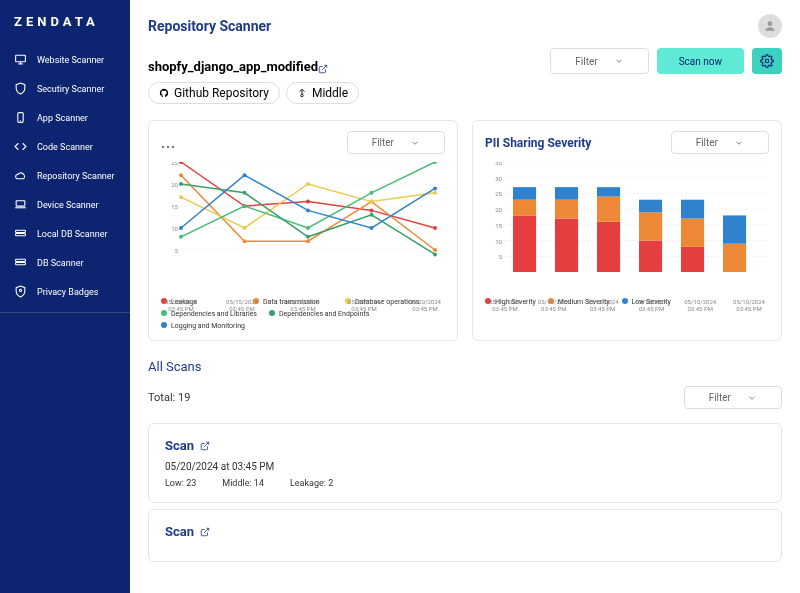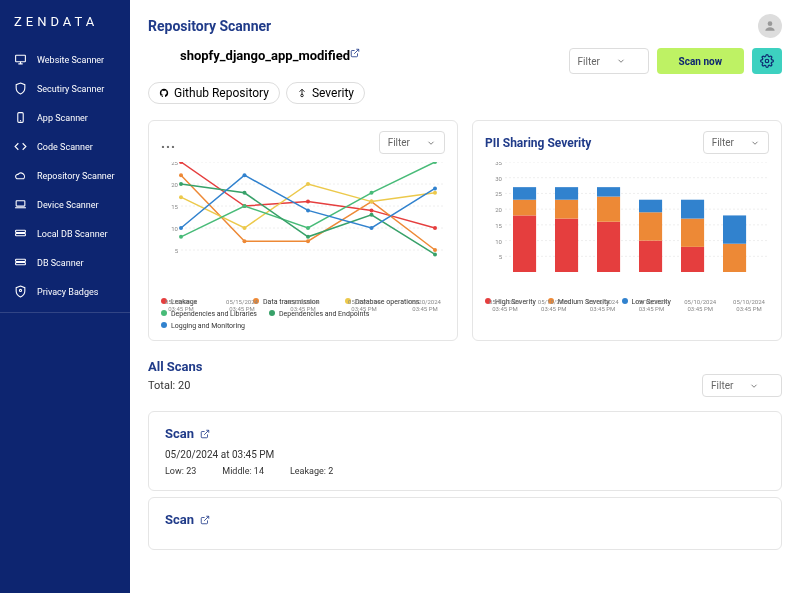--- a/index.html
+++ b/index.html
@@ -1,52 +1,52 @@
 <!DOCTYPE html>
 <html><head>
 <meta charset="utf-8">
 <style>
 * { margin: 0; padding: 0; box-sizing: border-box; font-family: -apple-system, BlinkMacSystemFont, "Segoe UI", Roboto, sans-serif; }
 body { display: flex; background: #fff; width: 800px; height: 593px; overflow: hidden; }
 .sidebar { width: 130px; background: #0d2570; color: #fff; display: flex; flex-direction: column; padding-top: 14px; }
-.logo { font-size: 13px; letter-spacing: 4px; font-weight: 400; padding: 0 14px 16px; }
+.logo { font-size: 13px; letter-spacing: 4px; font-weight: 700; padding: 0 14px 16px; }
 .nav-item { display: flex; align-items: center; gap: 10px; padding: 8px 14px; font-size: 9px; cursor: pointer; text-align: right; }
 .nav-item svg { width: 13px; height: 13px; flex-shrink: 0; }
 .nav-divider { height: 1px; background: rgba(255,255,255,0.15); margin: 6px 0; }
 .nav-spacer { flex: 1; }
 .main { flex: 1; padding: 14px 18px; overflow-y: auto; }
 .top-row { display: flex; justify-content: space-between; align-items: center; margin-bottom: 10px; }
 .page-title { font-size: 14px; font-weight: 700; color: #203b89; }
 .avatar { width: 24px; height: 24px; border-radius: 50%; background: #ddd; display: flex; align-items: center; justify-content: center; }
 .avatar svg { width: 14px; height: 14px; fill: #999; }
-.repo-row { display: flex; align-items: flex-start; margin-bottom: 8px; margin-left: 32px; }
+.repo-row { display: flex; align-items: flex-end; margin-bottom: 8px; }
 .repo-name { font-size: 13px; font-weight: 700; color: #000; }
 .ext-link-icon { width: 10px; height: 10px; color: #203b89; }
 .repo-actions { margin-left: auto; display: flex; gap: 8px; }
-.select-box { border: 1px solid #ddd; border-radius: 4px; padding: 5px 8px; font-size: 10px; color: #666; display: flex; align-items: center; gap: 16px; min-width: 80px; cursor: pointer; }
+.select-box { border: 1px solid #ddd; border-radius: 4px; padding: 5px 24px; font-size: 10px; color: #666; display: flex; align-items: center; gap: 16px; min-width: 80px; cursor: pointer; }
 .select-box.sm { min-width: 60px; }
 .chev { width: 10px; height: 10px; }
-.btn-scan { background: #bef264; color: #0d2570; border: none; border-radius: 4px; padding: 6px 22px; font-size: 10px; font-weight: 700; cursor: pointer; }
+.btn-scan { background: #5eead4; color: #0d2570; border: none; border-radius: 4px; padding: 6px 22px; font-size: 10px; font-weight: 400; cursor: pointer; }
 .btn-gear { background: #3dd1c0; border: none; border-radius: 4px; padding: 6px 8px; cursor: pointer; display: flex; align-items: center; justify-content: center; }
 .btn-gear svg { width: 14px; height: 14px; color: #0d2570; }
 .chip-row { display: flex; gap: 6px; margin-bottom: 16px; }
 .chip { border: 1px solid #ddd; border-radius: 14px; padding: 3px 10px; font-size: 12px; display: flex; align-items: center; gap: 5px; }
 .charts-row { display: flex; gap: 14px; margin-bottom: 18px; }
 .card { border: 1px solid #e5e5e5; border-radius: 6px; padding: 10px 12px; flex: 1; }
 .card-head { display: flex; justify-content: space-between; align-items: center; margin-bottom: 8px; }
 .card-title { font-size: 12px; font-weight: 700; color: #203b89; }
 .dots { font-size: 14px; color: #666; font-weight: 700; letter-spacing: 1px; }
 .chart-area { height: 130px; position: relative; }
 .legend { display: flex; flex-wrap: wrap; gap: 4px 12px; margin-top: 6px; }
 .legend-item { display: flex; align-items: flex-start; gap: 4px; font-size: 7px; color: #333; min-width: 80px; }
 .legend-item.sm { min-width: auto; }
 .legend-dot { width: 6px; height: 6px; border-radius: 50%; }
 .x-labels { display: flex; justify-content: space-between; font-size: 6px; color: #888; margin-top: 2px; padding: 0 4px; }
 .x-labels .xl { text-align: center; line-height: 1.2; }
-.section-title { font-size: 13px; font-weight: 700; color: #203b89; }
+.section-title { font-size: 13px; font-weight: 400; color: #203b89; margin-bottom: 12px; }
 .total-row { display: flex; justify-content: space-between; align-items: center; margin-bottom: 14px; }
 .total-text { font-size: 11px; color: #333; }
 .scan-card { border: 1px solid #e5e5e5; border-radius: 6px; padding: 14px 16px; margin-bottom: 6px; }
 .scan-title-row { display: flex; align-items: center; gap: 6px; margin-bottom: 8px; }
 .scan-title { font-size: 13px; font-weight: 700; color: #203b89; }
 .scan-date { font-size: 10px; color: #333; margin-bottom: 6px; }
 .scan-stats { display: flex; gap: 26px; font-size: 9px; color: #333; }
 svg.line-chart, svg.bar-chart { width: 100%; height: 100%; }
 </style>
 </head>
@@ -158,21 +158,21 @@
         <svg width="10" height="10" viewBox="0 0 24 24" fill="currentColor">
           <path d="M12 2C6.48 2 2 6.48 2 12c0 4.42 2.87 8.17 6.84 9.5.5.09.66-.22.66-.48v-1.7c-2.78.6-3.37-1.34-3.37-1.34-.45-1.16-1.11-1.47-1.11-1.47-.91-.62.07-.6.07-.6 1 .07 1.53 1.03 1.53 1.03.89 1.52 2.34 1.08 2.91.83.09-.65.35-1.09.63-1.34-2.22-.25-4.55-1.11-4.55-4.92 0-1.09.39-1.98 1.03-2.68-.1-.25-.45-1.27.1-2.64 0 0 .84-.27 2.75 1.02A9.56 9.56 0 0 1 12 6.8c.85 0 1.7.11 2.5.34 1.91-1.29 2.75-1.02 2.75-1.02.55 1.37.2 2.39.1 2.64.64.7 1.03 1.59 1.03 2.68 0 3.82-2.34 4.66-4.57 4.91.36.31.68.92.68 1.85v2.74c0 .27.16.58.67.48A10 10 0 0 0 22 12c0-5.52-4.48-10-10-10z"></path>
         </svg>
         <span>Github Repository</span>
       </div>
       <div class="chip">
         <svg width="10" height="10" viewBox="0 0 24 24" fill="none" stroke="currentColor" stroke-width="2">
           <path d="M12 3v12M6 9l6-6 6 6"></path>
           <circle cx="12" cy="18" r="3"></circle>
         </svg>
-        <span>Severity</span>
+        <span>Middle</span>
       </div>
     </div>
 
   <div class="charts-row">
     <div class="card">
       <div class="card-head">
         <div class="dots">...</div>
         <div class="select-box sm">
           <span>Filter</span>
           <svg class="chev" viewBox="0 0 24 24" fill="none" stroke="currentColor" stroke-width="2">
@@ -325,21 +325,21 @@
           <div class="legend-item sm">
             <div class="legend-dot" style="background:#3182ce"></div>
             <span>Low Severity</span>
           </div>
         </div>
     </div>
   </div>
 
   <div class="section-title">All Scans</div>
   <div class="total-row">
-    <div class="total-text">Total: 20</div>
+    <div class="total-text">Total: 19</div>
     <div class="select-box">
       <span>Filter</span>
       <svg class="chev" viewBox="0 0 24 24" fill="none" stroke="currentColor" stroke-width="2">
           <path d="M6 9l6 6 6-6"></path>
         </svg>
     </div>
   </div>
 
   <div id="scan-list">
       <div class="scan-card">

